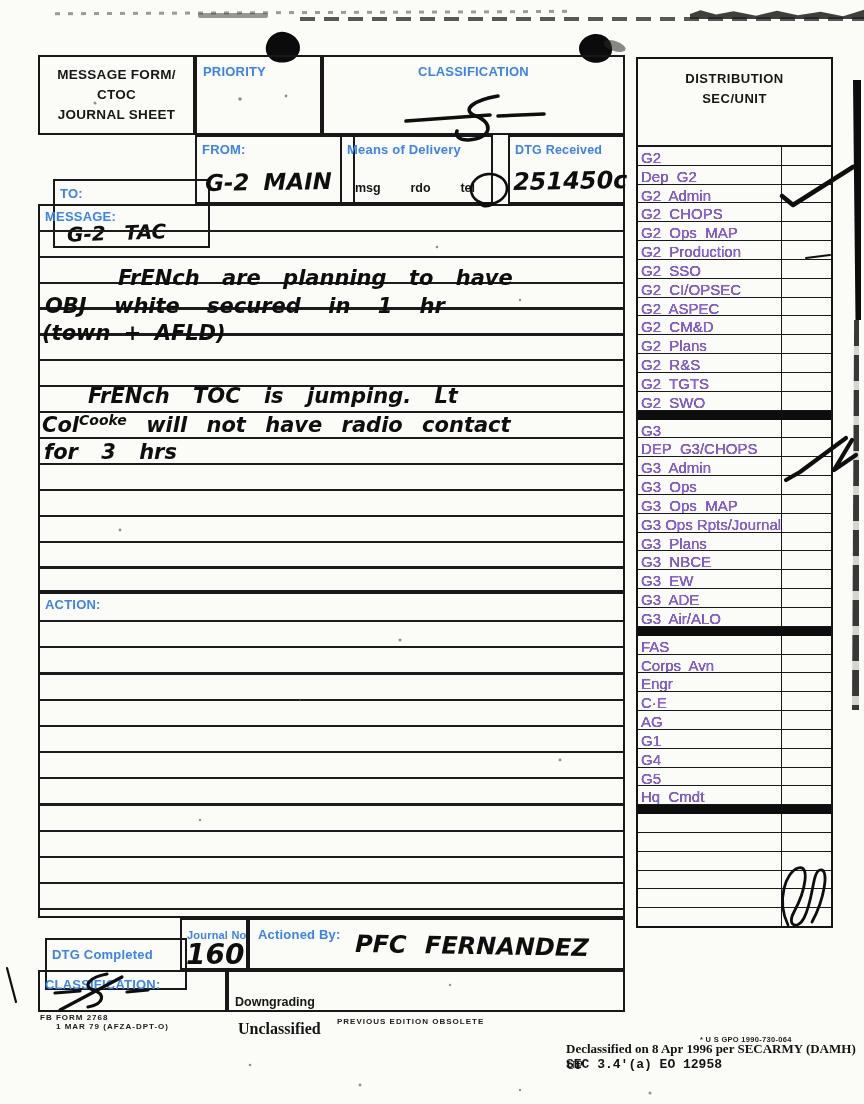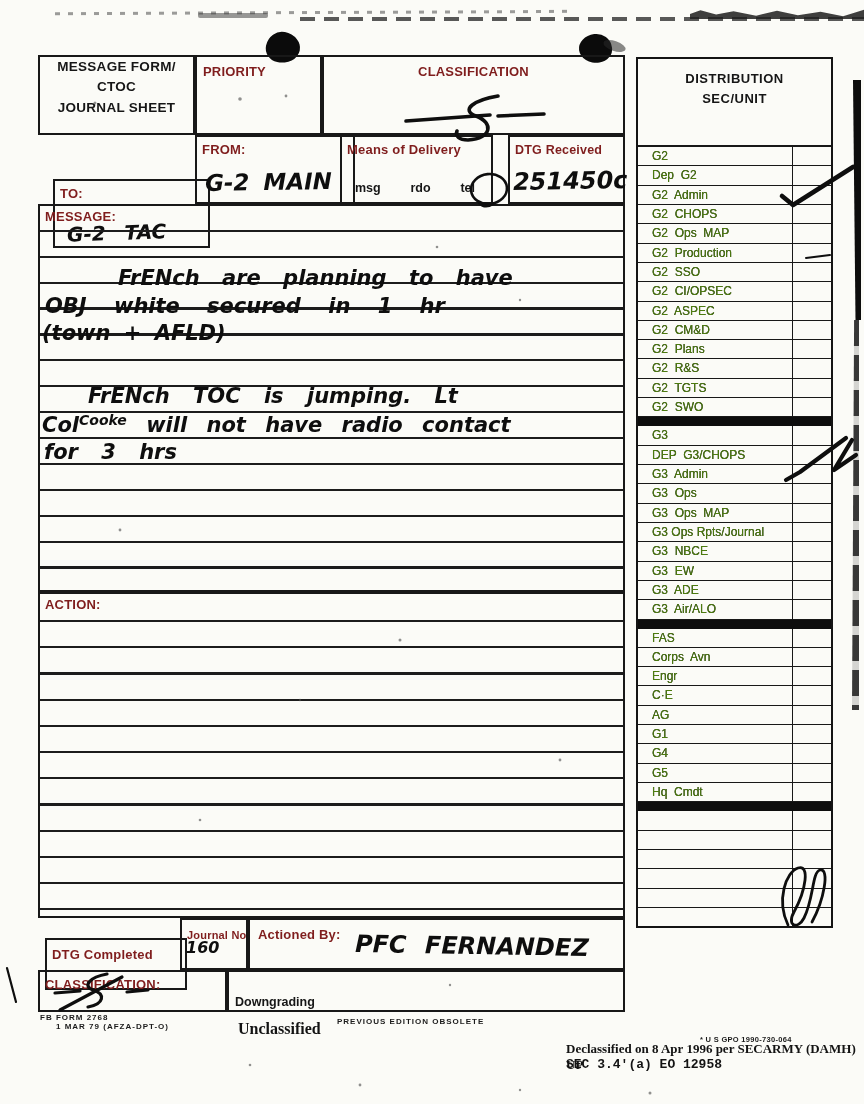--- a/index.html
+++ b/index.html
@@ -1,25 +1,25 @@
 <!DOCTYPE html>
 <html><head>
 <meta charset="utf-8">
 <style>
   html,body{margin:0;padding:0;background:#e8e8e4;}
   .page{position:relative;width:864px;height:1104px;background:#fbfbf7;overflow:hidden;
         font-family:"Liberation Sans",sans-serif;color:#161616;}
   .abs{position:absolute;box-sizing:border-box;}
   .box{position:absolute;box-sizing:border-box;border:2.4px solid #181818;background:transparent;}
-  .flabel{font-weight:bold;font-size:13px;letter-spacing:.2px;color:#7f1d1d;}
+  .flabel{font-weight:bold;font-size:13px;letter-spacing:.2px;color:#3b82f6;}
   .pre{white-space:pre-line;}
   .hand{font-family:cursive,"DejaVu Sans",sans-serif;font-style:italic;font-weight:bold;
         color:#0e0e0e;white-space:pre;}
   
-  .hdr-title{left:38px;top:55px;width:157px;height:80px;display:flex;justify-content:center;text-align:center;}
+  .hdr-title{left:38px;top:55px;width:157px;height:80px;display:flex;align-items:center;justify-content:center;text-align:center;}
   .hdr-title .t{font-weight:bold;font-size:13.5px;line-height:1.5;letter-spacing:.3px;}
   .hdr-priority{left:195px;top:55px;width:127px;height:80px;padding:5px 0 0 6px;}
   .hdr-class{left:322px;top:55px;width:303px;height:80px;text-align:center;padding-top:5px;}
   
   .to-box{left:53px;top:135px;width:157px;height:69px;padding:3px 0 0 5px;margin-top:44px;}
   .from-box{left:195px;top:135px;width:160px;height:69px;padding:3px 0 0 5px;}
   .deliv-box{left:340px;top:135px;width:153px;height:69px;padding:3px 0 0 5px;}
   .dtg-box{left:508px;top:135px;width:117px;height:69px;padding:3px 0 0 5px;}
   .deliv-opts{position:absolute;left:0;bottom:7px;width:100%;display:flex;justify-content:space-between;
               padding:0 16px 0 13px;box-sizing:border-box;font-weight:bold;font-size:12.5px;}
@@ -40,22 +40,22 @@
   .downg-box .lab{position:absolute;left:6px;bottom:1px;font-weight:bold;font-size:12.5px;}
   
   .dist-table{left:636px;top:57px;width:197px;height:871px;border:2.6px solid #141414;
               display:flex;flex-direction:column;background:transparent;}
   .dist-header{height:76px;border-bottom:2px solid #181818;display:flex;align-items:flex-start;
                justify-content:center;padding-top:10px;text-align:center;font-weight:bold;
                font-size:13px;letter-spacing:.5px;line-height:1.55;white-space:pre-line;}
   .dist-rows{flex:1;display:flex;flex-direction:column;}
   .dist-row{flex:1;display:flex;border-bottom:1.9px solid #181818;min-height:0;}
   .dist-row:last-child{border-bottom:none;}
-  .dist-label{width:140px;border-right:1.9px solid #181818;font-size:12px;font-weight:500;
-              padding:2px 0 0 14px;white-space:pre;overflow:hidden;color:#4d7c0f;
+  .dist-label{width:140px;border-right:1.9px solid #181818;font-size:15px;font-weight:500;
+              padding:2px 0 0 3px;white-space:pre;overflow:hidden;color:#8b5cf6;
               text-shadow:0 0 .45px #121212;}
   .dist-cell{flex:1;}
   .dist-divider{height:9px;background:#0d0d0d;flex:none;}
   
   .noise1{left:55px;top:11px;width:520px;height:3px;opacity:.5;transform:rotate(-.25deg);
           background:repeating-linear-gradient(90deg,#3a3a3a 0 5px,transparent 5px 13px);}
   .noise2{left:300px;top:17px;width:564px;height:4px;opacity:.75;
           background:repeating-linear-gradient(90deg,#222 0 15px,transparent 15px 24px);}
   .noise3{left:690px;top:8px;width:174px;height:11px;background:#1d1d1d;opacity:.85;
           clip-path:polygon(0 55%,6% 20%,15% 60%,25% 30%,38% 70%,50% 25%,62% 65%,75% 35%,88% 75%,100% 15%,100% 100%,0 100%);}
@@ -138,21 +138,21 @@
   <div class="box act-box">
     <div class="act-rules"></div>
     <span class="sec-label flabel">ACTION:</span>
   </div>
 
   <div class="box dtgc-box">
     <span class="flabel" style="font-weight:600;">DTG Completed</span>
   </div>
   <div class="box jrn-box">
     <span class="flabel" style="font-weight:600;font-size:11px;white-space:nowrap;">Journal No</span>
-    <span class="hand abs" style="left:4px;top:18px;font-size:16px;">160</span>
+    <span class="hand abs" style="left:4px;top:18px;font-size:28px;">160</span>
   </div>
   <div class="box actby-box">
     <span class="flabel" style="font-weight:600;">Actioned By:</span>
     <span class="hand abs" style="left:105px;top:12px;font-size:24px;word-spacing:10px;transform:rotate(1deg);">PFC FERNANDEZ</span>
   </div>
   <div class="box class-box">
     <span class="flabel">CLASSIFICATION:</span>
   </div>
   <div class="box downg-box">
     <span class="lab">Downgrading</span>
@@ -234,20 +234,24 @@
         <div class="dist-row">
           <span class="dist-label">G3  Ops</span>
           <span class="dist-cell"></span>
         </div>
         <div class="dist-row">
           <span class="dist-label">G3  Ops  MAP</span>
           <span class="dist-cell"></span>
         </div>
         <div class="dist-row">
           <span class="dist-label">G3 Ops Rpts/Journal</span>
+          <span class="dist-cell"></span>
+        </div>
+        <div class="dist-row">
+          <span class="dist-label">G3  Plans</span>
           <span class="dist-cell"></span>
         </div>
         <div class="dist-row">
           <span class="dist-label">G3  NBCE</span>
           <span class="dist-cell"></span>
         </div>
         <div class="dist-row">
           <span class="dist-label">G3  EW</span>
           <span class="dist-cell"></span>
         </div>

